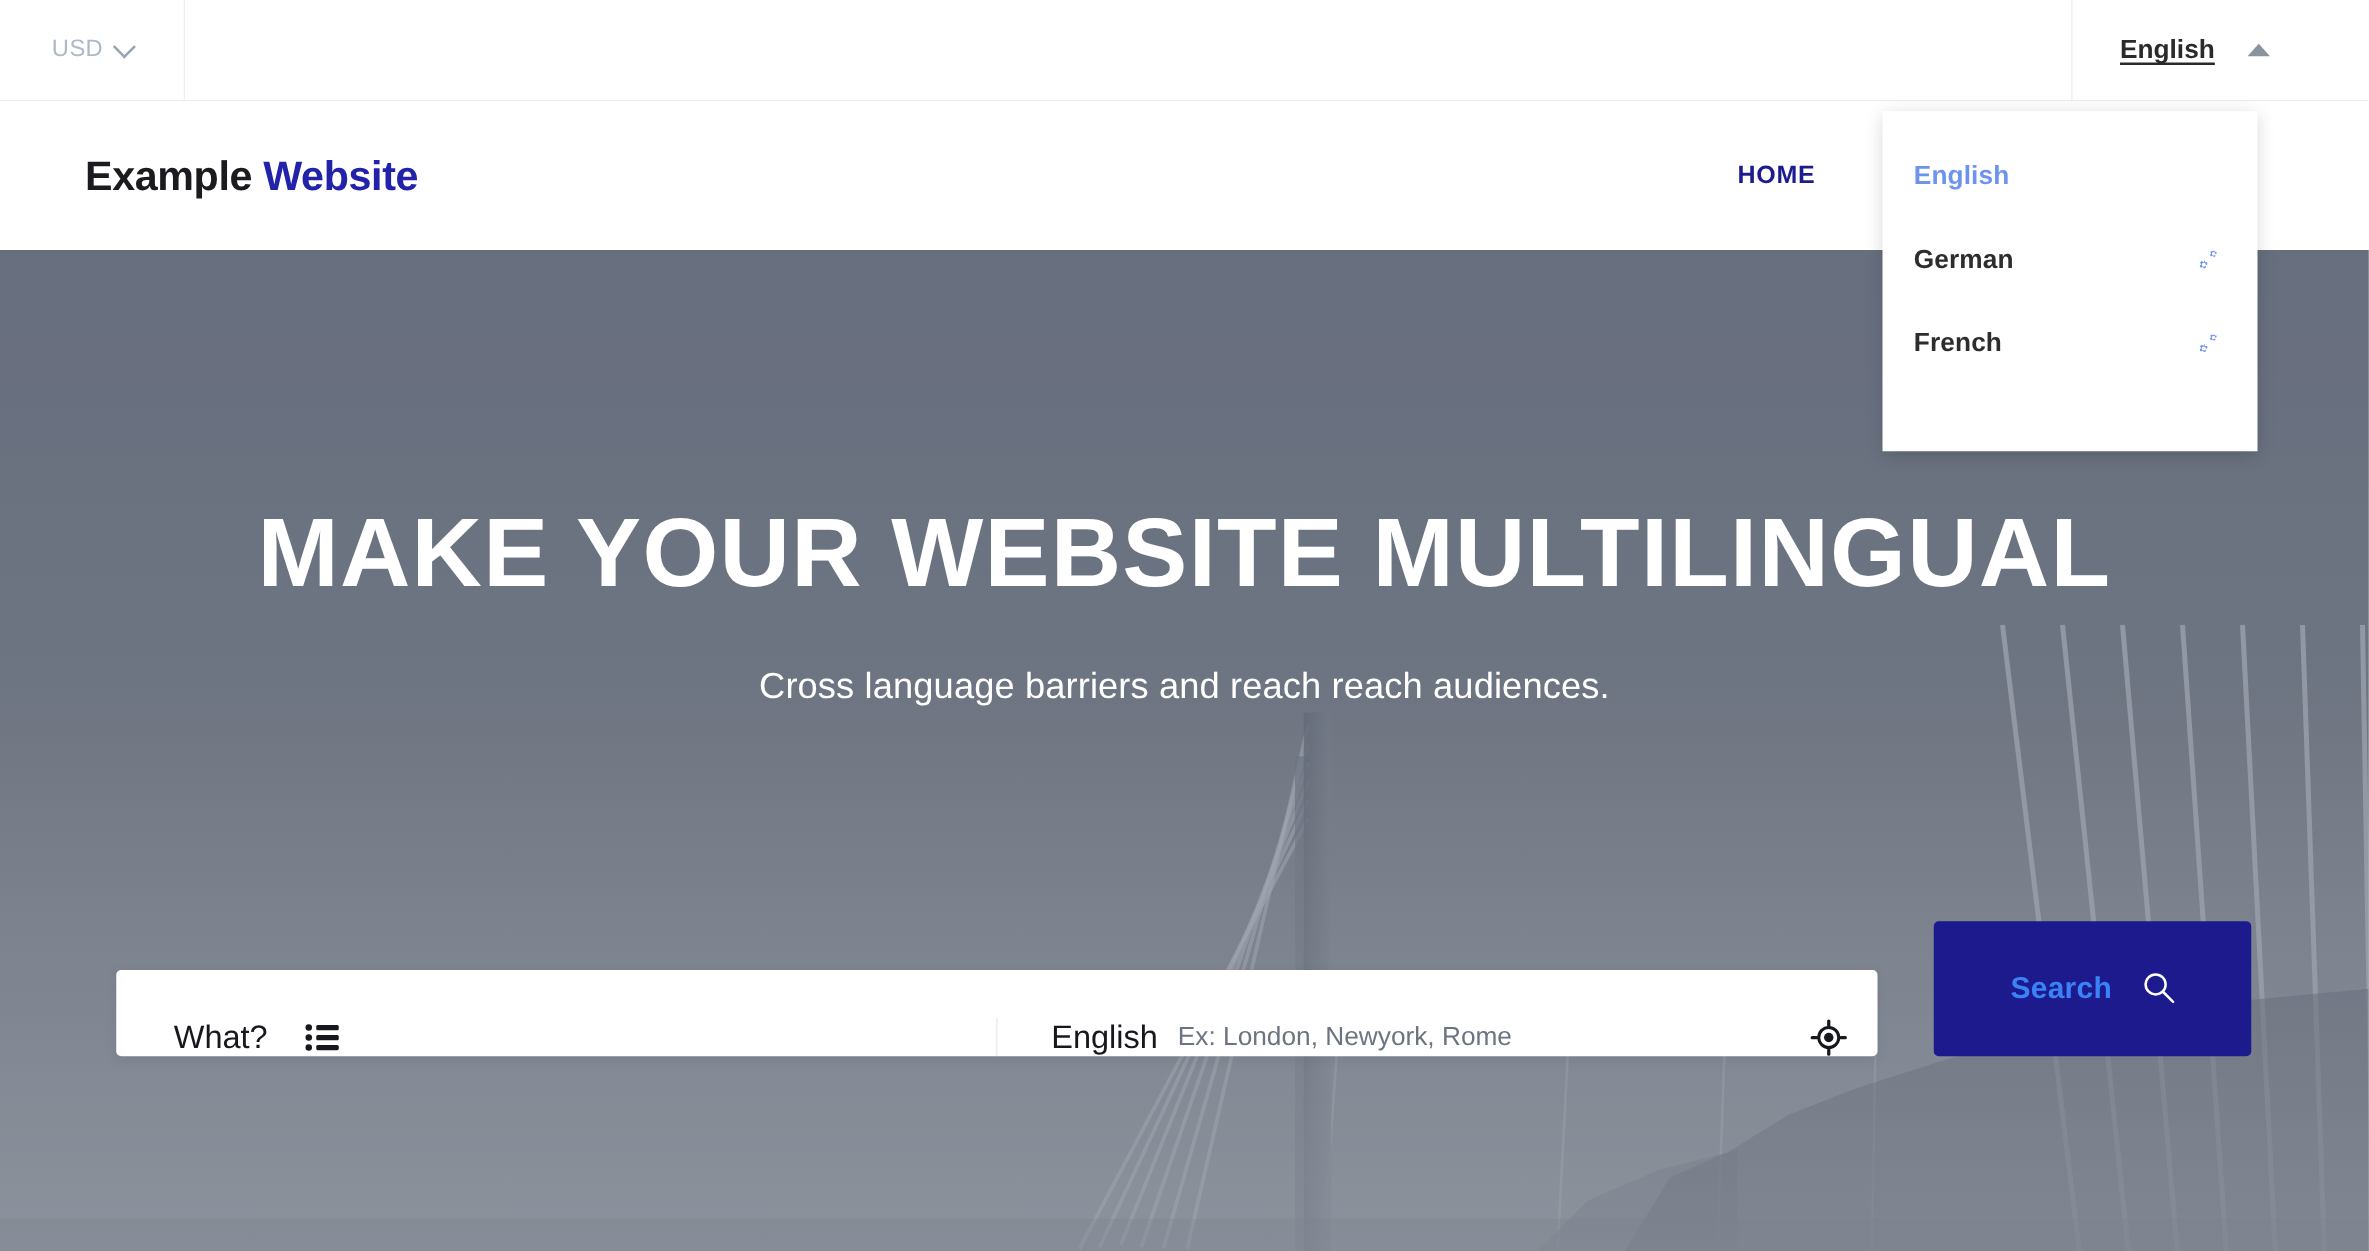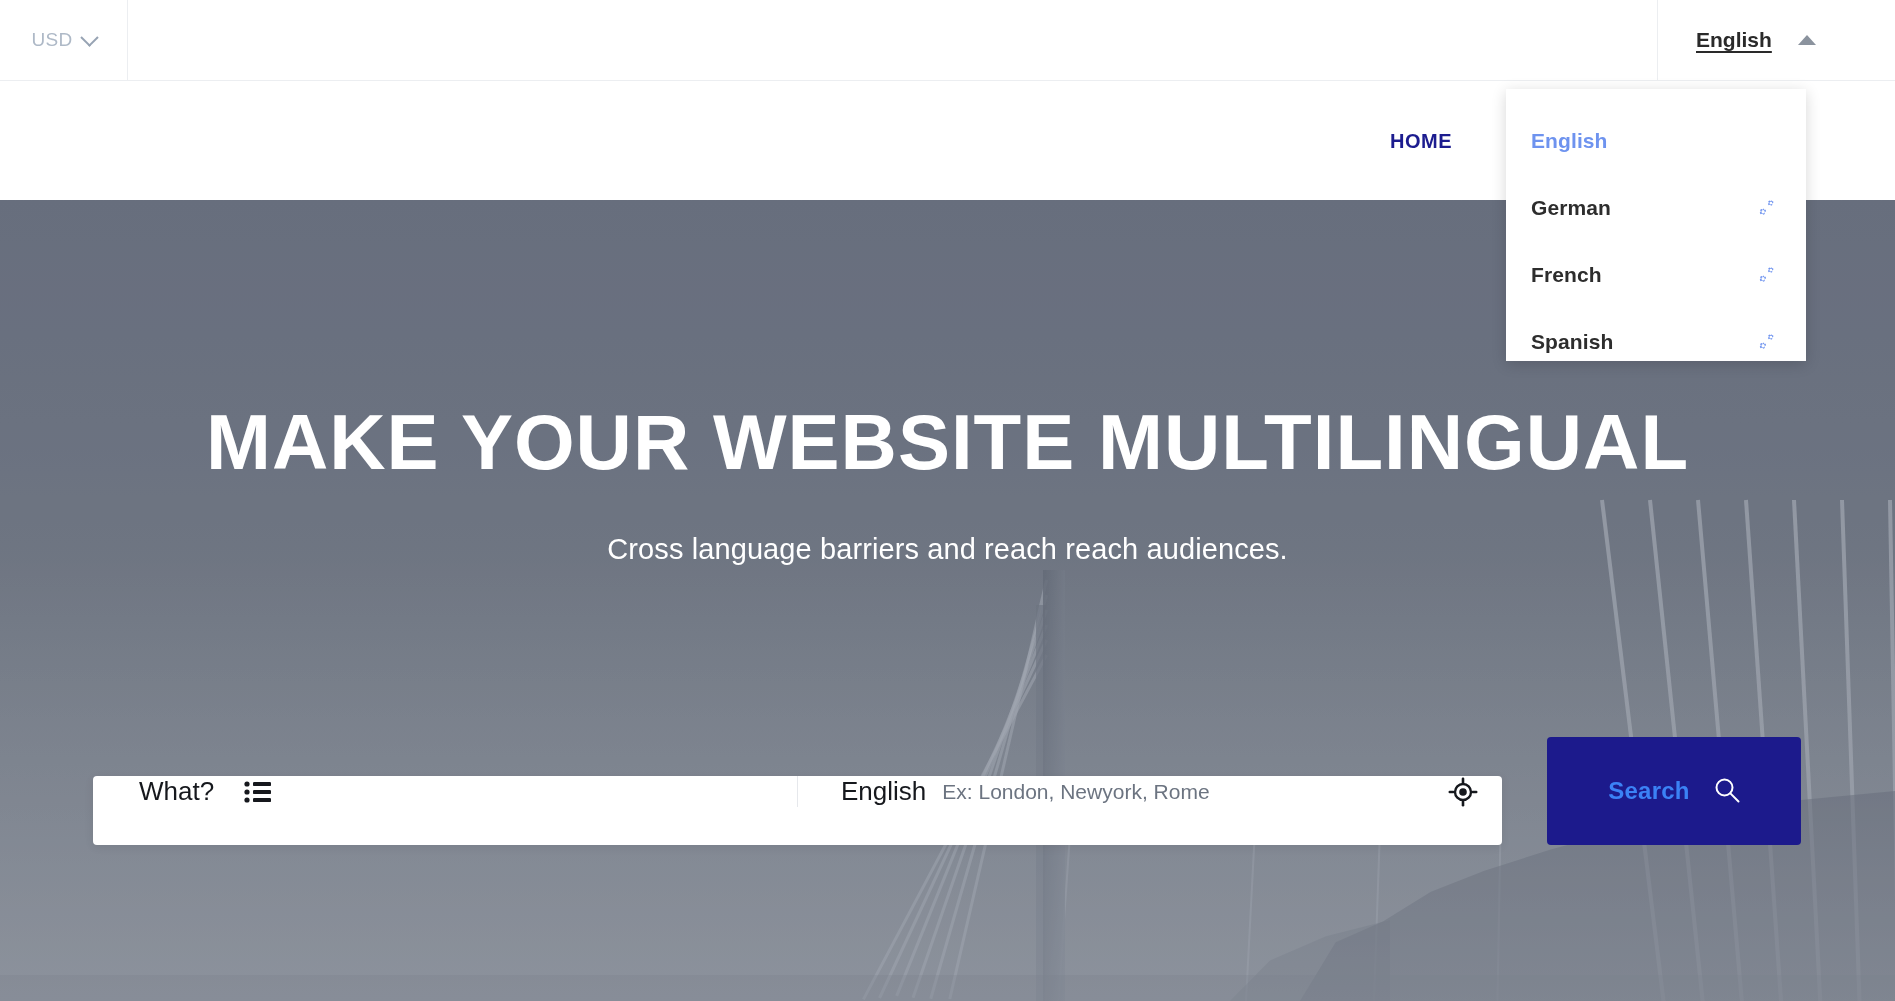--- a/index.html
+++ b/index.html
@@ -16,21 +16,21 @@
   
   .topbar {
     position: absolute; top: 0; left: 0;
     width: 1895px; height: 81px;
     background: #ffffff;
     border-bottom: 1px solid #eceef1;
     z-index: 40;
   }
   .topbar-left {
     position: absolute; left: 0; top: 0;
-    height: 80px; width: 128px;
+    height: 80px; width: 148px;
     display: flex; align-items: center; justify-content: center;
     border-right: 1px solid #eceef1;
     text-align: center;
   }
   .currency-select {
     display: flex; align-items: center; gap: 10px;
     cursor: pointer;
   }
   .currency-label {
     font-size: 19px; color: #aeb9c7; letter-spacing: .3px;
@@ -198,21 +198,21 @@
   
   .searchbar {
     position: absolute;
     left: 93px; top: 737px;
     width: 1708px; height: 108px;
     display: flex; align-items: stretch; gap: 45px;
     z-index: 6;
   }
   .search-fields {
     flex: 0 0 1409px;
-    display: flex; align-items: flex-start;
+    display: flex; align-items: flex-end;
     background: #ffffff;
     border-radius: 4px;
     box-shadow: 0 2px 10px rgba(0,0,0,.08);
     overflow: hidden;
     margin-top: 39px;
   }
   .field {
     display: flex; align-items: center;
     position: relative;
   }
@@ -262,20 +262,23 @@
     </div>
     <div class="topbar-right">
       <div class="lang-toggle">
         <span class="lang-toggle-label">English</span>
         <span class="caret-up"></span>
       </div>
     </div>
   </div>
 
   <div class="header">
+    <div class="logo">
+      <span class="logo-part1">Example</span><span class="logo-part2">Website</span>
+    </div>
     <nav class="nav">
       <span class="nav-item active">HOME</span>
       <span class="nav-item">HOW</span>
     </nav>
   </div>
 
   <div class="hero">
     <div class="hero-photo">
       <div class="sky"></div>
 
@@ -387,28 +390,15 @@
           <g fill="#6e93ef">
             <path d="M16.6 3.2l.55 1.5 1.58.07.17 1.6-1.42.72.35 1.55-1.4.79-1.1-1.13-1.47.6-.82-1.39 1.02-1.2-.73-1.4 1.22-1.05 1.36.78z"></path>
             <circle cx="16.2" cy="6.6" r="1.55" fill="#ffffff"></circle>
             <path d="M8.2 12.2l.62 1.72 1.82.08.2 1.84-1.64.83.4 1.78-1.6.91-1.27-1.3-1.69.69-.95-1.6 1.18-1.38-.84-1.61 1.4-1.2 1.57.9z"></path>
             <circle cx="7.7" cy="16.1" r="1.8" fill="#ffffff"></circle>
           </g>
         </svg>
       </span>
     </div>
 
-    <div class="lang-item">
-      <span class="lang-item-label">Spanish</span>
-      <span>
-        <svg class="gears-icon" viewBox="0 0 24 24" aria-hidden="true">
-          <g fill="#6e93ef">
-            <path d="M16.6 3.2l.55 1.5 1.58.07.17 1.6-1.42.72.35 1.55-1.4.79-1.1-1.13-1.47.6-.82-1.39 1.02-1.2-.73-1.4 1.22-1.05 1.36.78z"></path>
-            <circle cx="16.2" cy="6.6" r="1.55" fill="#ffffff"></circle>
-            <path d="M8.2 12.2l.62 1.72 1.82.08.2 1.84-1.64.83.4 1.78-1.6.91-1.27-1.3-1.69.69-.95-1.6 1.18-1.38-.84-1.61 1.4-1.2 1.57.9z"></path>
-            <circle cx="7.7" cy="16.1" r="1.8" fill="#ffffff"></circle>
-          </g>
-        </svg>
-      </span>
-    </div>
   </div>
 
 </div>
 
 </body></html>

